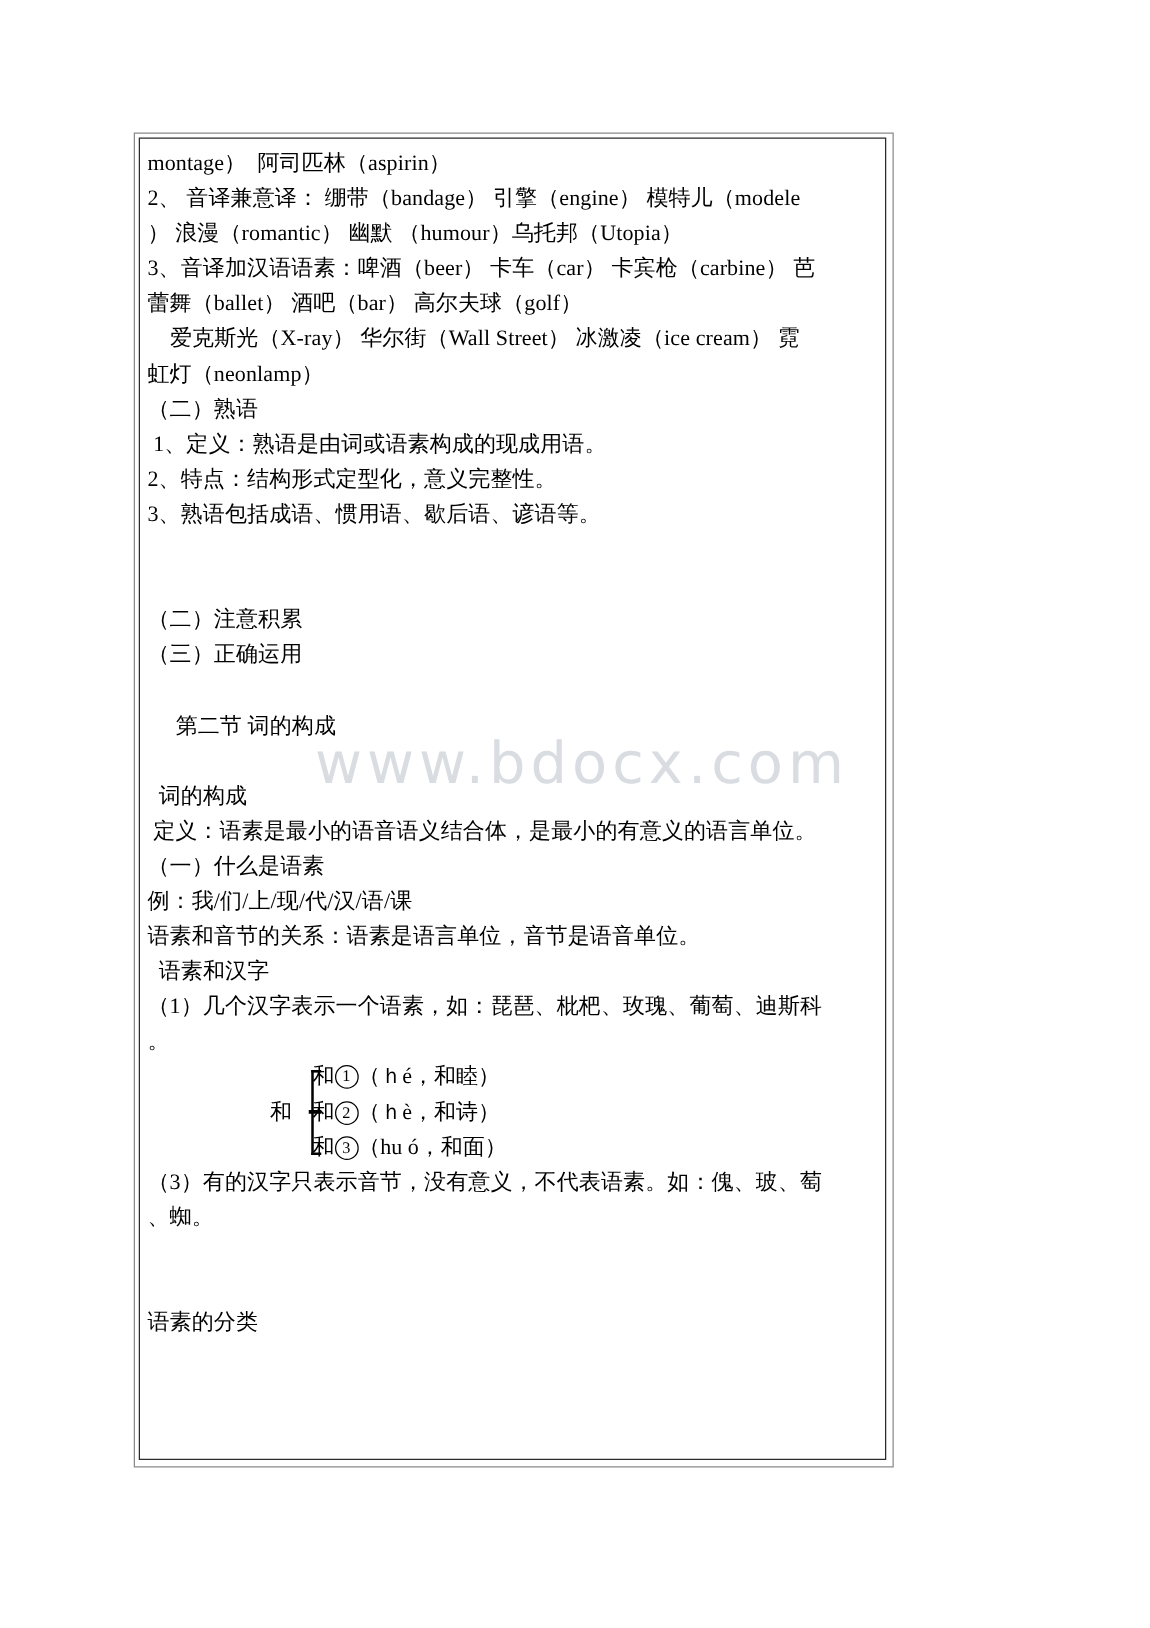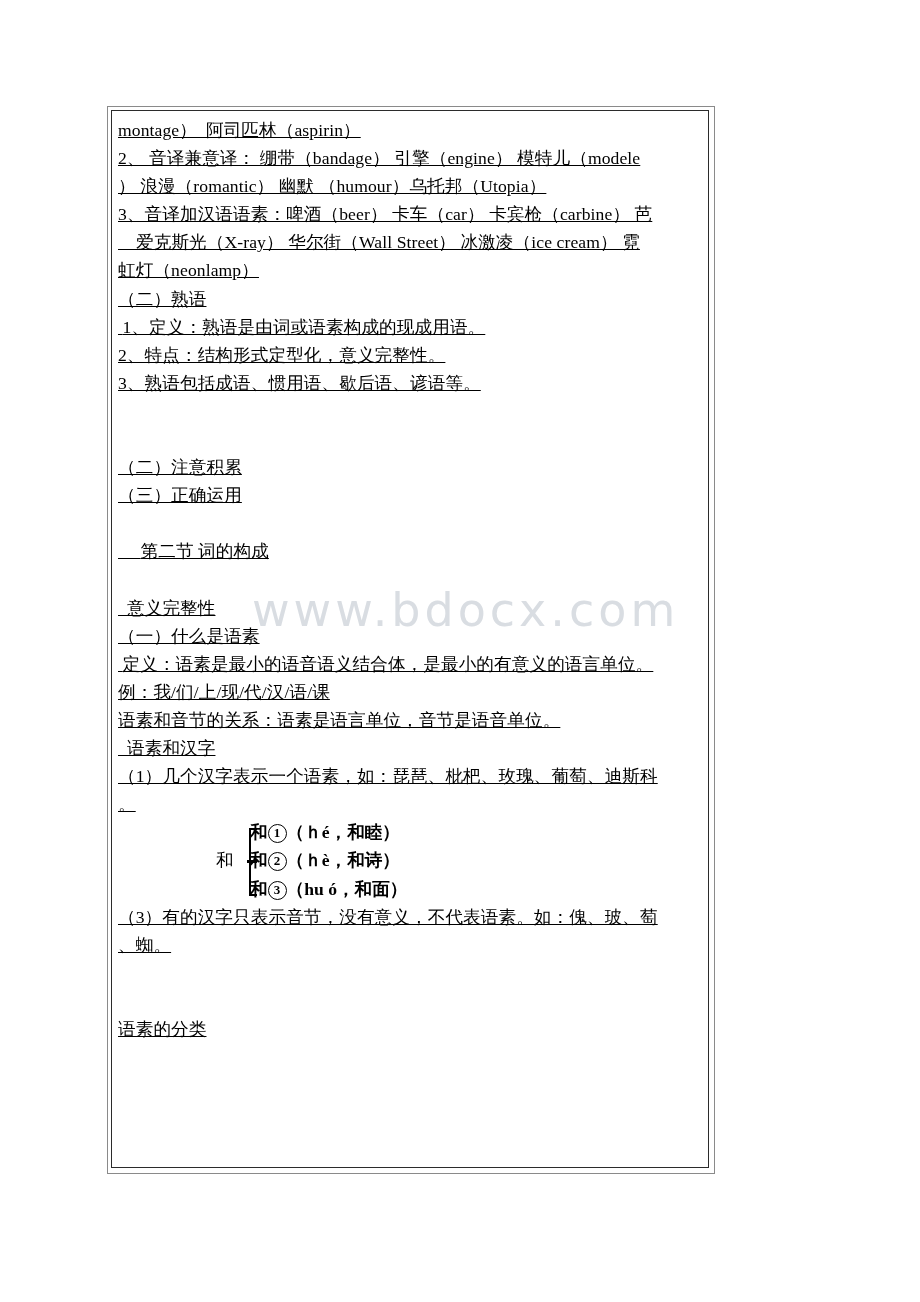--- a/index.html
+++ b/index.html
@@ -59,40 +59,38 @@
     z-index: 5;
     padding: 5px 6px 0 6px;
     font-size: 17.6px;
     line-height: 28.1px;
     color: #000000;
   }
   .ln {
     white-space: pre-wrap;
     margin: 0;
     letter-spacing: 0.1px;
-    text-decoration: underline;
   }
   .blank {
     white-space: pre;
     margin: 0;
     height: 28.1px;
   }
 
   
   .brace-block {
     position: relative;
     margin: 0;
     padding-left: 132px;
     line-height: 28.1px;
   }
   .brace-block .bl {
     white-space: pre;
     margin: 0;
     position: relative;
-    font-weight: bold;
   }
   .brace-lead {
     position: absolute;
     left: 98px;
     top: 28.1px;
     white-space: pre;
   }
   .brace-art {
     position: absolute;
     left: 127px;
@@ -139,36 +137,37 @@
   <div id="doc-inner">
 
     <div id="watermark">www.bdocx.com</div>
 
     <div id="doc-body">
 
       <p class="ln">montage）  阿司匹林（aspirin）</p>
       <p class="ln">2、 音译兼意译： 绷带（bandage） 引擎（engine） 模特儿（modele</p>
       <p class="ln">） 浪漫（romantic） 幽默 （humour）乌托邦（Utopia）</p>
       <p class="ln">3、音译加汉语语素：啤酒（beer） 卡车（car） 卡宾枪（carbine） 芭</p>
+      <p class="ln">蕾舞（ballet） 酒吧（bar） 高尔夫球（golf）</p>
       <p class="ln">    爱克斯光（X-ray） 华尔街（Wall Street） 冰激凌（ice cream） 霓</p>
       <p class="ln">虹灯（neonlamp）</p>
       <p class="ln">（二）熟语</p>
       <p class="ln"> 1、定义：熟语是由词或语素构成的现成用语。</p>
       <p class="ln">2、特点：结构形式定型化，意义完整性。</p>
       <p class="ln">3、熟语包括成语、惯用语、歇后语、谚语等。</p>
       <p class="blank">&nbsp;</p>
       <p class="blank">&nbsp;</p>
       <p class="ln">（二）注意积累</p>
       <p class="ln">（三）正确运用</p>
       <p class="blank">&nbsp;</p>
       <p class="ln">     第二节 词的构成</p>
       <p class="blank">&nbsp;</p>
-      <p class="ln">  意义完整性</p>
+      <p class="ln">  词的构成</p>
+      <p class="ln"> 定义：语素是最小的语音语义结合体，是最小的有意义的语言单位。</p>
       <p class="ln">（一）什么是语素</p>
-      <p class="ln"> 定义：语素是最小的语音语义结合体，是最小的有意义的语言单位。</p>
       <p class="ln">例：我/们/上/现/代/汉/语/课</p>
       <p class="ln">语素和音节的关系：语素是语言单位，音节是语音单位。</p>
       <p class="ln">  语素和汉字</p>
       <p class="ln">（1）几个汉字表示一个语素，如：琵琶、枇杷、玫瑰、葡萄、迪斯科</p>
       <p class="ln">。</p>
 
       <div class="brace-block">
         <span class="brace-lead">和</span>
         <span class="brace-art">
           <span class="vbar"></span>

